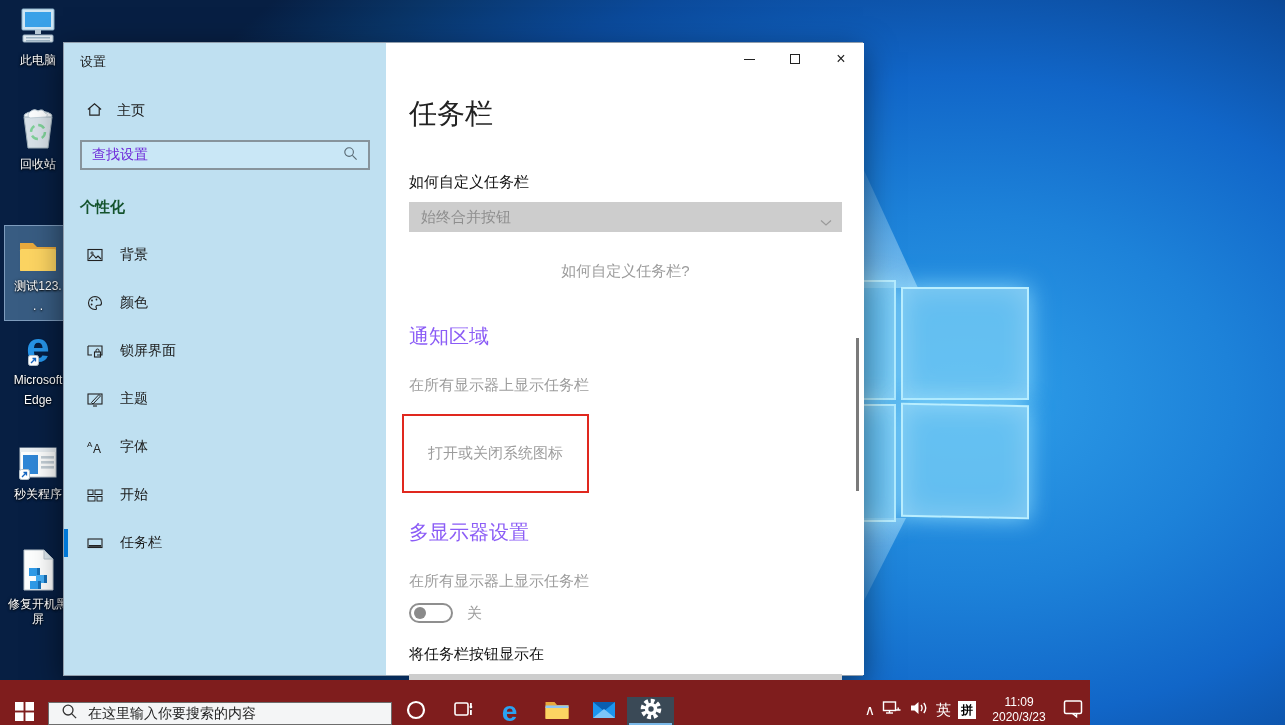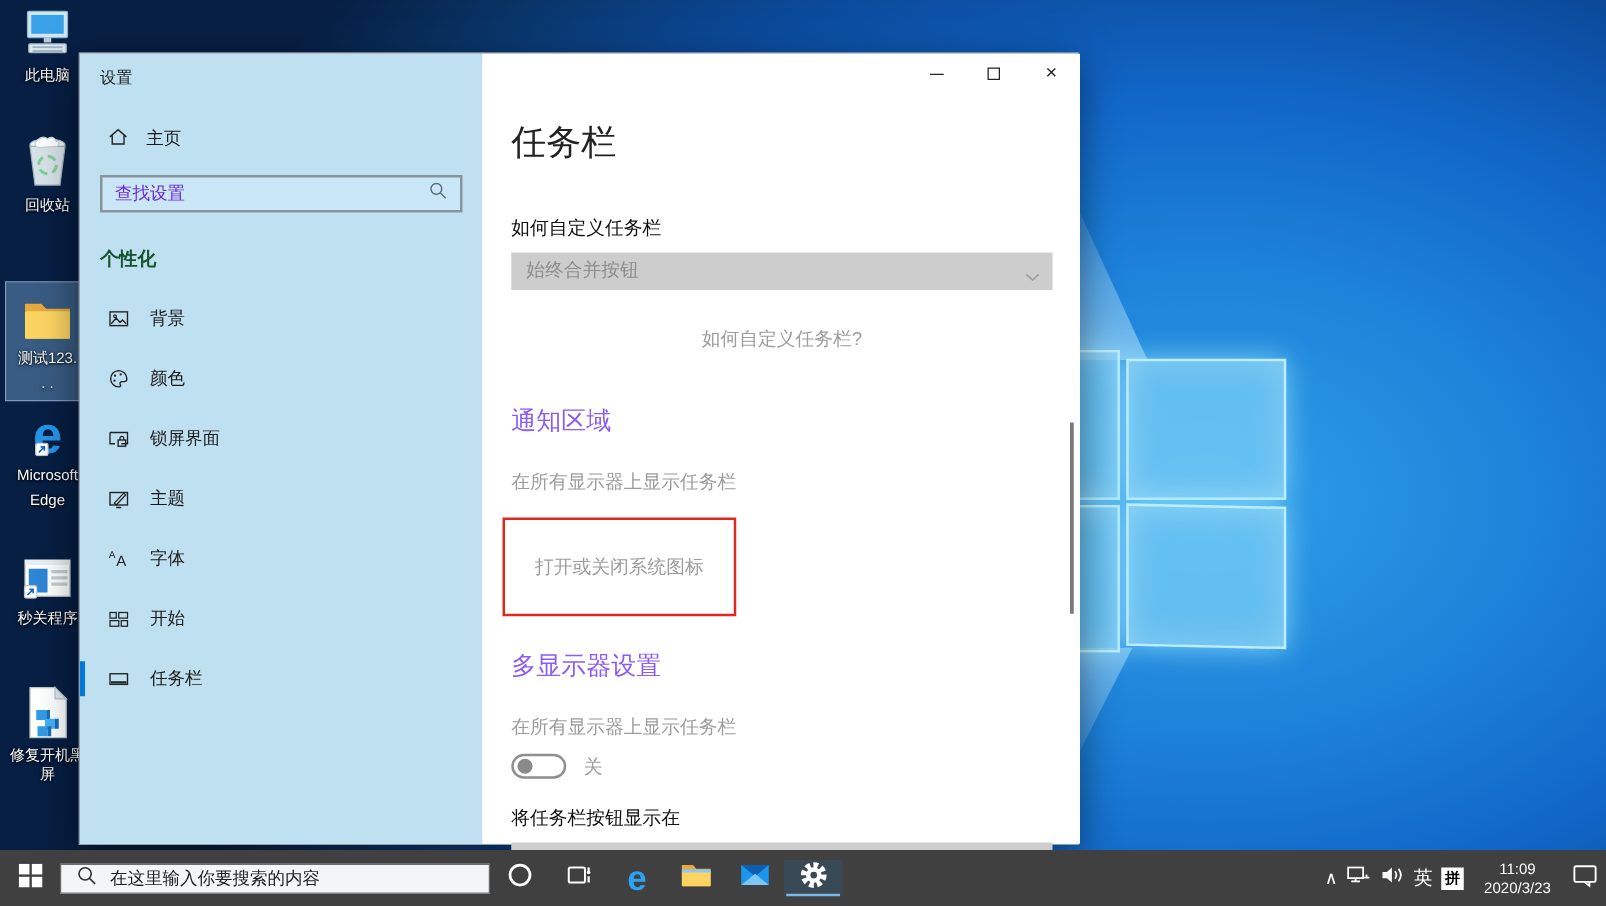--- a/index.html
+++ b/index.html
@@ -68,22 +68,22 @@
   .sec-h { font-size:20px; color:#8b5cf6; margin-bottom:26px; font-weight:400; }
   .mb20 { margin-bottom:21px; }
   .red-box { display:inline-block; border:2px solid #e0281e; padding:10px 6px; margin:-2px 0 26px -7px; }
   .red-box .lbl-gray { margin:18px; }
   .toggle-row { display:flex; align-items:center; gap:14px; margin:12px 0 22px; }
   .toggle { width:44px; height:20px; border:2px solid #8f8f8f; border-radius:10px; position:relative; background:#fff; cursor:pointer; }
   .toggle .knob { position:absolute; left:3px; top:2px; width:12px; height:12px; border-radius:50%; background:#8a8a8a; }
   .scroll-thumb { position:absolute; right:5px; top:295px; width:3px; height:153px; background:#7a7a7a; }
 
   
-  .taskbar { position:absolute; left:0; top:680px; width:1285px; height:45px; background:#404040;
-    display:flex; align-items:center; z-index:5; }
+  .taskbar { position:absolute; left:0; top:680px; width:1090px; height:45px; background:#7f1d1d;
+    display:flex; align-items:flex-end; z-index:5; }
   .tb-start { width:48px; display:flex; align-items:center; justify-content:center; cursor:pointer; }
   .tb-search { width:344px; background:#f4f5f6; border:1px solid #6d6d6d; display:flex; align-items:center;
     gap:10px; padding:0 12px; cursor:text; }
   .tb-search .ph { font-size:14px; color:#1e1e1e; white-space:nowrap; }
   .tb-btn { width:47px; display:flex; align-items:center; justify-content:center; cursor:pointer; position:relative; }
   .tb-btn.active-app { background:#3a4956; }
   .tb-btn.active-app .underline { position:absolute; left:2px; right:2px; bottom:0; height:2px; background:#7ab8e8; }
   .tb-spacer { flex:1; }
   .tray { display:flex; align-items:center; color:#fff; gap:7px; padding-right:6px; }
   .tray .glyph { font-size:14px; }

